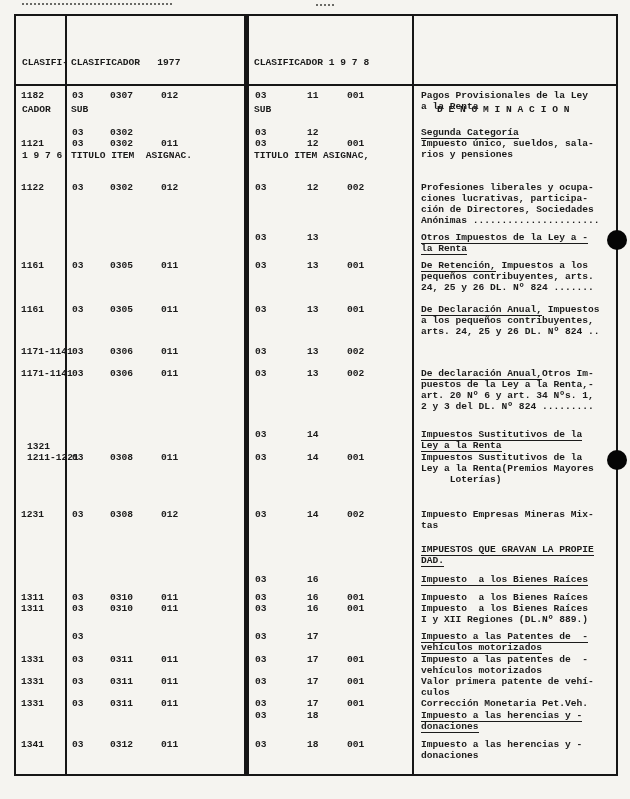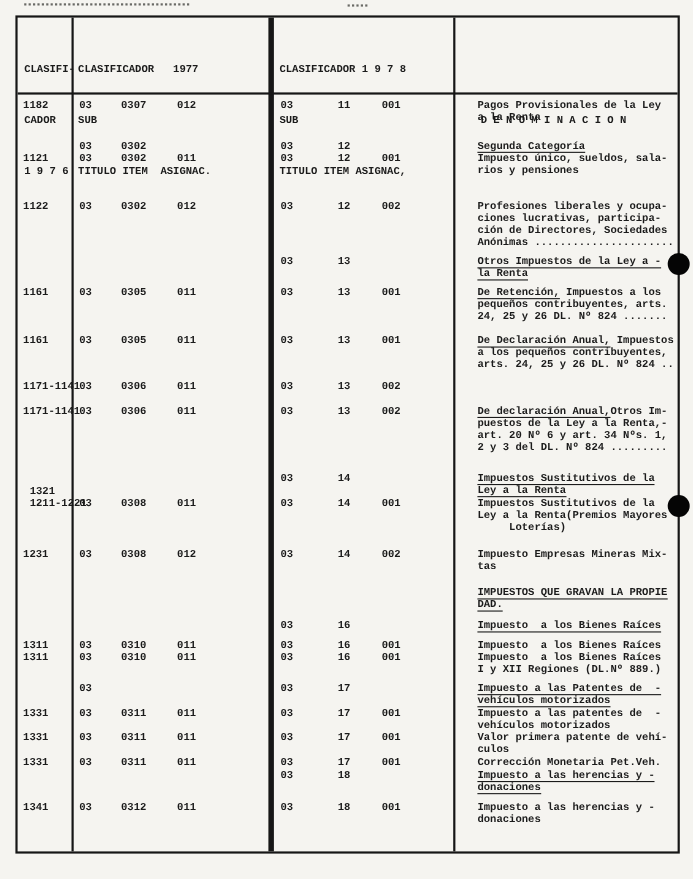--- a/index.html
+++ b/index.html
@@ -33,42 +33,42 @@
     padding-top:8px;
     font-size:9.6px;line-height:15.5px;
   }
   .hc{padding-left:6px;white-space:pre;}
   .hc4{display:flex;align-items:center;padding-left:24px;}
   .tbody{position:relative;font-size:9.6px;line-height:11px;}
   .row{display:grid;grid-template-columns:49px 183px 165px 1fr;position:relative;}
   .c1976{padding-left:5px;white-space:pre;}
   .c77{padding-left:7px;display:grid;grid-template-columns:38px 51px 1fr;align-content:start;white-space:pre;}
   .c78{padding-left:7px;display:grid;grid-template-columns:52px 40px 1fr;align-content:start;white-space:pre;}
-  .den{padding-left:21px;padding-right:4px;}
+  .den{padding-left:8px;padding-right:4px;}
   .dl{white-space:pre;}
   .u{border-bottom:1.6px solid #1b1b1b;padding-bottom:0px;}
   .bullet{
     position:absolute;right:-11px;top:-2px;
     width:20px;height:20px;border-radius:50%;
     background:#050505;z-index:5;
   }
   
   .row:nth-child(1){margin-top:4px;}
   .row:nth-child(2){margin-top:15px;}
   .row:nth-child(3){margin-top:0;}
   .row:nth-child(4){margin-top:22px;}
   .row:nth-child(5){margin-top:6px;}
   .row:nth-child(6){margin-top:6px;}
   .row:nth-child(7){margin-top:11px;}
   .row:nth-child(8){margin-top:9px;}
   .row:nth-child(9){margin-top:11px;}
   .row:nth-child(10){margin-top:17px;}
   .row:nth-child(11){margin-top:1px;}
   .row:nth-child(11) .c1976{margin-top:-11px;padding-left:11px;}
-  .row:nth-child(12){margin-top:13px;}
+  .row:nth-child(12){margin-top:24px;}
   .row:nth-child(13){margin-top:13px;}
   .row:nth-child(14){margin-top:8px;}
   .row:nth-child(15){margin-top:7px;}
   .row:nth-child(16){margin-top:0px;}
   .row:nth-child(17){margin-top:6px;}
   .row:nth-child(18){margin-top:1px;}
   .row:nth-child(19){margin-top:0px;}
   .row:nth-child(20){margin-top:0px;}
   .row:nth-child(21){margin-top:1px;}
   .row:nth-child(22){margin-top:7px;}

